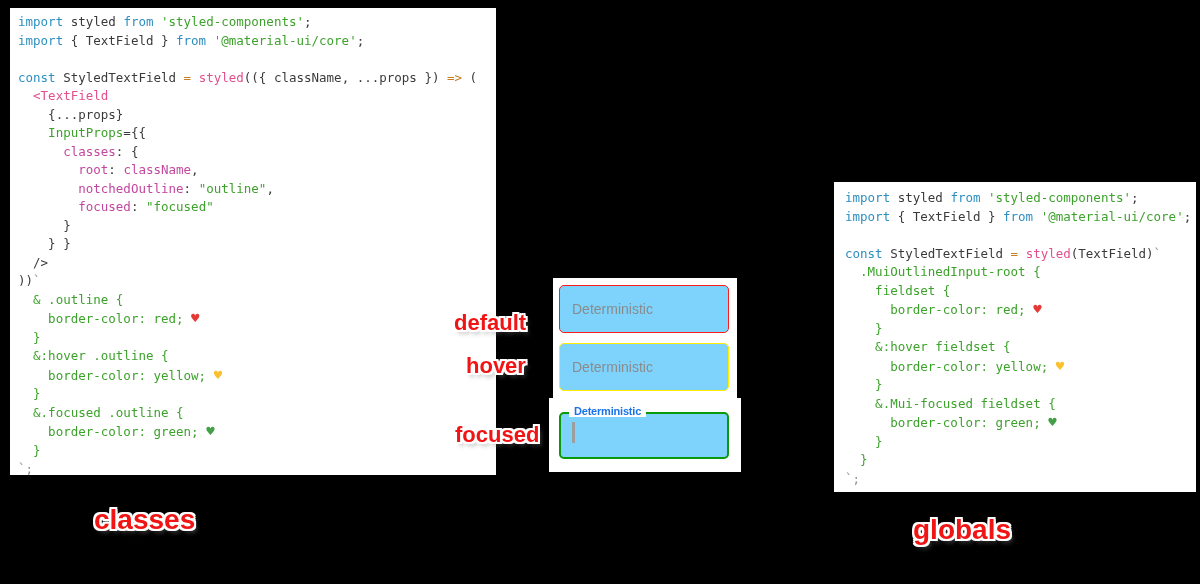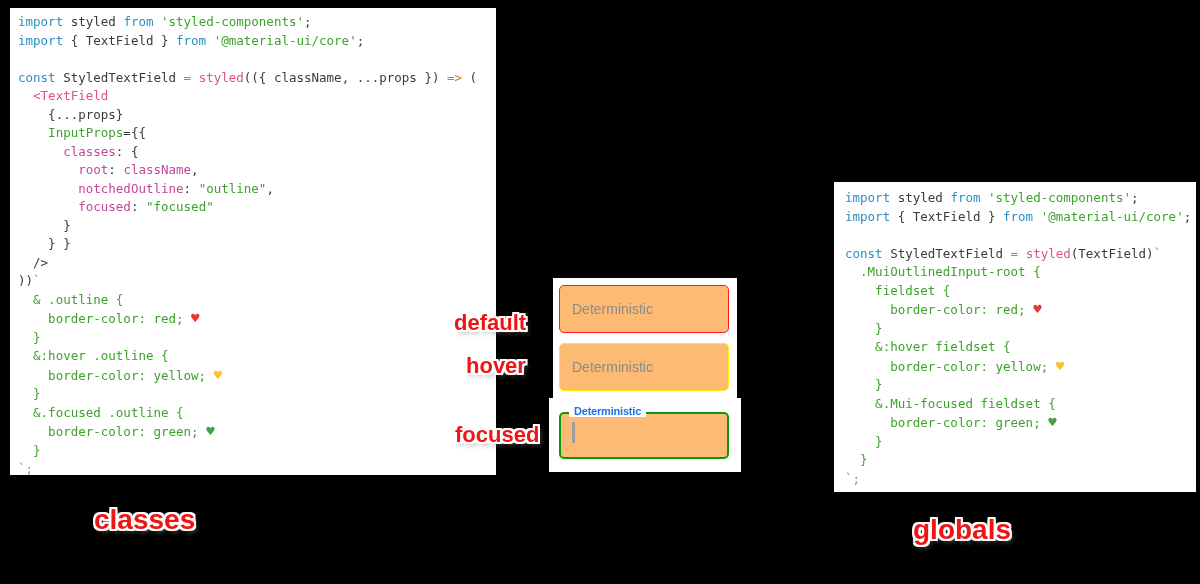--- a/index.html
+++ b/index.html
@@ -17,21 +17,21 @@
   .tk-st{color:var(--str);}
   .tk-pk{color:var(--pink);}
   .tk-ky{color:var(--key);}
   .tk-op{color:var(--op);}
   .tk-pl{color:var(--plain);}
   .tk-ft{color:var(--faint);}
   .tk-hr{color:var(--heart-red);font-size:14px;}
   .tk-hy{color:var(--heart-yellow);font-size:14px;}
   .tk-hg{color:var(--heart-green);font-size:14px;}
 
-  .tf{position:absolute;left:6px;width:170px;height:48px;border-radius:5px;box-sizing:border-box;background:#fdba74;}
+  .tf{position:absolute;left:6px;width:170px;height:48px;border-radius:5px;box-sizing:border-box;background:#7dd3fc;}
   .tf input{width:100%;height:100%;border:none;outline:none;background:transparent;
             padding:0 12px;box-sizing:border-box;font-family:"Liberation Sans",sans-serif;
             font-size:14px;color:#444;}
   .tf input::placeholder{color:var(--placeholder);opacity:1;}
   #tf-default{top:7px;border:1.5px solid var(--border-default);}
   #tf-hover{top:65px;border:1.5px solid var(--border-hover);}
   #tf-focused{left:10px;top:14px;height:47px;border:2.5px solid var(--border-focused);}
   .tf-label{position:absolute;top:-9px;left:8px;background:#fff;padding:0 5px;
             color:var(--label-blue);font-size:11px;font-weight:bold;letter-spacing:-0.2px;}
   .caret{position:absolute;left:11px;top:8px;width:2.5px;height:21px;background:var(--caret);}

